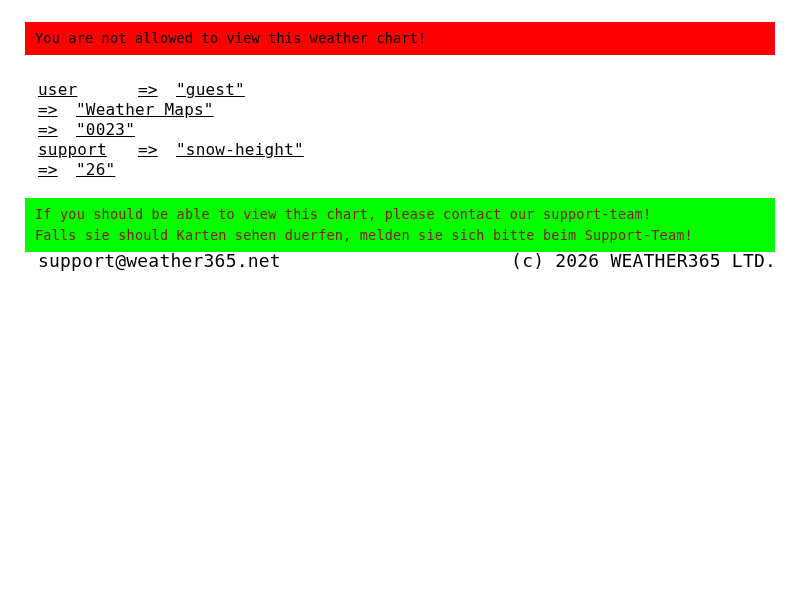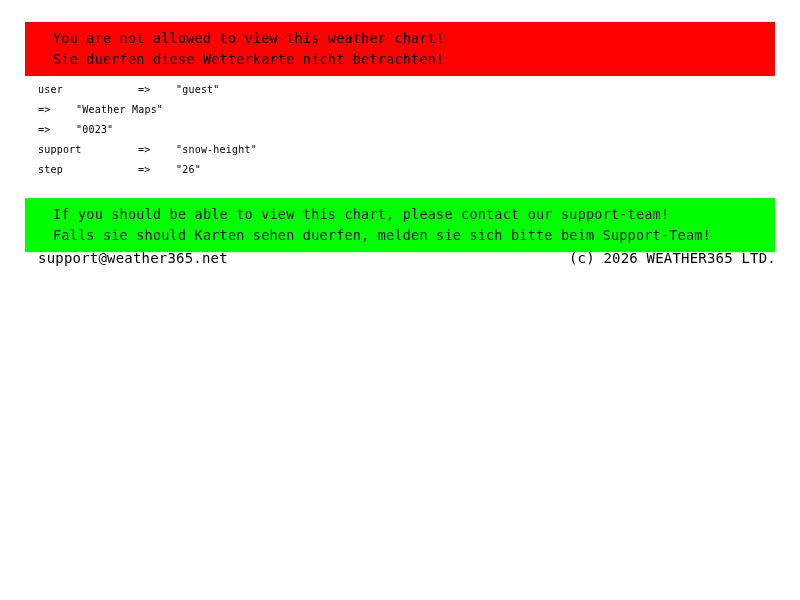--- a/index.html
+++ b/index.html
@@ -18,85 +18,85 @@
   .page {
     position: relative;
     width: 800px;
     height: 600px;
   }
   .banner {
     position: absolute;
     left: 25px;
     width: 750px;
     box-sizing: border-box;
-    padding: 6px 28px;
+    padding: 6px 10px;
   }
   .banner-error {
     top: 22px;
     background: #ff0000;
     color: #000000;
   }
   .banner-info {
     top: 198px;
     background: #00ff00;
-    color: #0f172a;
+    color: #7f1d1d;
   }
   .banner-line {
     line-height: 21px;
     white-space: pre;
     font-size: 13.5px;
     letter-spacing: 0.2px;
   }
   .params {
     position: absolute;
     left: 38px;
     top: 80px;
     width: 700px;
   }
   .param-row {
     display: flex;
     line-height: 20px;
     white-space: pre;
-    font-size: 10px;
+    font-size: 16px;
     letter-spacing: 0.2px;
+    text-decoration: underline;
   }
   .param-key {
     width: 100px;
     flex: 0 0 100px;
   }
   .param-arrow {
     width: 38px;
     flex: 0 0 38px;
   }
   .param-value {
     flex: 1 1 auto;
   }
   .footer {
     position: absolute;
     left: 38px;
     top: 250px;
     width: 738px;
     display: flex;
     justify-content: space-between;
-    font-size: 14px;
+    font-size: 18px;
     white-space: pre;
     letter-spacing: 0.2px;
   }
   .footer-right {
     text-align: left;
   }
 </style>
 </head>
 <body>
 
 <div class="page">
 
   <div class="banner banner-error">
     <div class="banner-line">You are not allowed to view this weather chart!</div>
-    <div class="banner-line">Sie duerfen diese Wetterkarte nicht betrachten!</div>
   </div>
 
   <div class="params">
     <div class="param-row">
       <span class="param-key">user</span>
       <span class="param-arrow">=&gt;</span>
       <span class="param-value">"guest"</span>
     </div>
     <div class="param-row">
       <span class="param-arrow">=&gt;</span>
@@ -105,21 +105,20 @@
     <div class="param-row">
       <span class="param-arrow">=&gt;</span>
       <span class="param-value">"0023"</span>
     </div>
     <div class="param-row">
       <span class="param-key">support</span>
       <span class="param-arrow">=&gt;</span>
       <span class="param-value">"snow-height"</span>
     </div>
     <div class="param-row">
-      <span class="param-key">step</span>
       <span class="param-arrow">=&gt;</span>
       <span class="param-value">"26"</span>
     </div>
   </div>
 
   <div class="banner banner-info">
     <div class="banner-line">If you should be able to view this chart, please contact our support-team!</div>
     <div class="banner-line">Falls sie should Karten sehen duerfen, melden sie sich bitte beim Support-Team!</div>
   </div>
 

